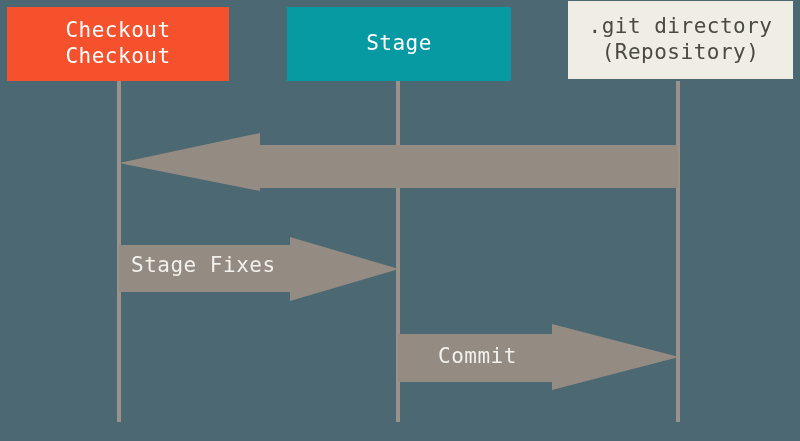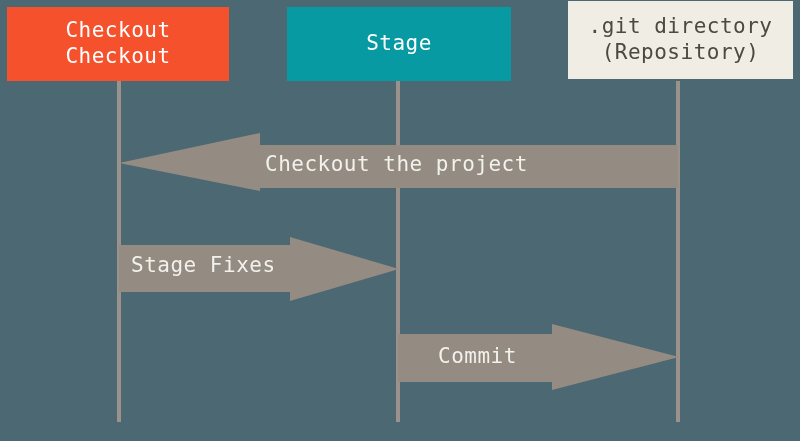--- a/index.html
+++ b/index.html
@@ -99,19 +99,18 @@
 
   <svg id="arrows" viewBox="0 0 800 441" xmlns="http://www.w3.org/2000/svg">
 
     <polygon class="arrow-shape" points="119,163 260,133 260,145 678,145 678,188 260,188 260,191"></polygon>
 
     <polygon class="arrow-shape" points="119,245 290,245 290,237 399,269 290,301 290,292 119,292"></polygon>
 
     <polygon class="arrow-shape" points="398,334 552,334 552,324 679,357 552,390 552,382 398,382"></polygon>
   </svg>
 
-  <div class="arrow-label" style="left:265px; top:152px;">Checkout the project</div>
 
   <div class="arrow-label" style="left:438px; top:344px;">Commit</div>
 
   <div class="arrow-label" style="left:131px; top:253px;">Stage Fixes</div>
 
 </div>
 
 </body></html>

